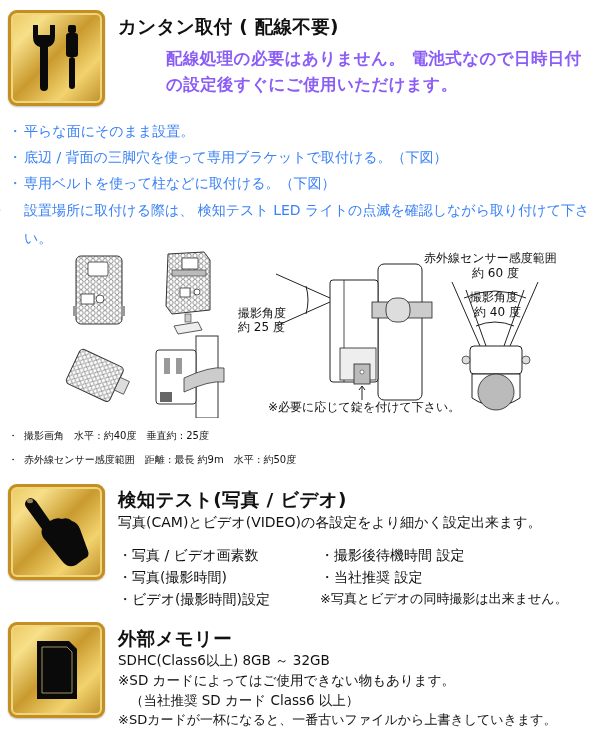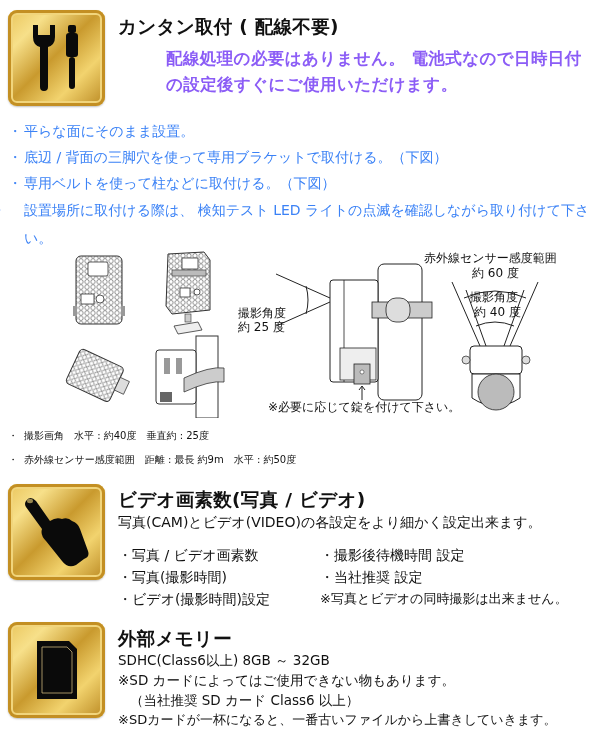--- a/index.html
+++ b/index.html
@@ -150,21 +150,21 @@
   <div><span class="dot">・</span><span>赤外線センサー感度範囲　距離 : 最長 約9m　水平 : 約50度</span></div>
 </div>
 
 <div class="gold-icon" style="left:8px; top:484px;">
   <svg width="70" height="74" viewBox="0 0 70 74">
     <path d="M4 6 Q8 0 14 6 L28 26 Q34 22 40 24 Q46 22 50 26 Q56 28 58 34 L66 56 Q68 62 62 64 L54 70 Q46 74 40 66 L24 46 Q18 40 20 34 L4 12 Q2 9 4 6 Z" fill="#0a0a0a"></path>
     <ellipse cx="8" cy="6" rx="3" ry="2.2" fill="#f1d57c" opacity="0.6"></ellipse>
   </svg>
 </div>
 
-<div class="sec-title" style="left:118px; top:487px;">ビデオ画素数(写真 / ビデオ)</div>
+<div class="sec-title" style="left:118px; top:487px;">検知テスト(写真 / ビデオ)</div>
 <div class="mode-desc">写真(CAM)とビデオ(VIDEO)の各設定をより細かく設定出来ます。</div>
 
 <div class="mode-grid">
   <div class="mode-col" style="left:0;">
     <div>・写真 / ビデオ画素数</div>
     <div>・写真(撮影時間)</div>
     <div>・ビデオ(撮影時間)設定</div>
   </div>
   <div class="mode-col" style="left:202px;">
     <div>・撮影後待機時間 設定</div>

